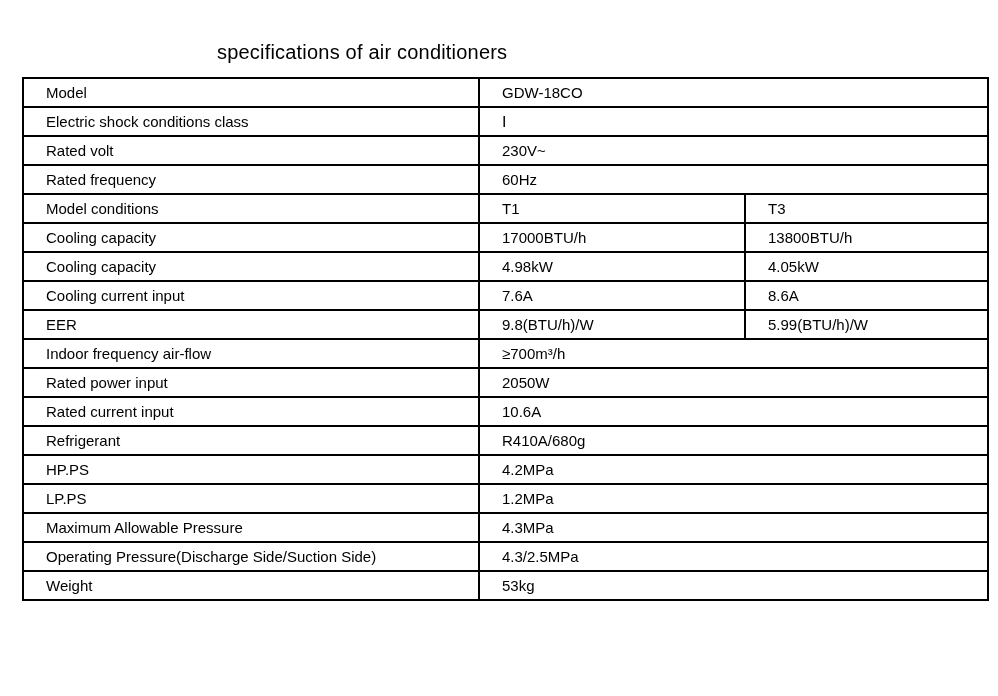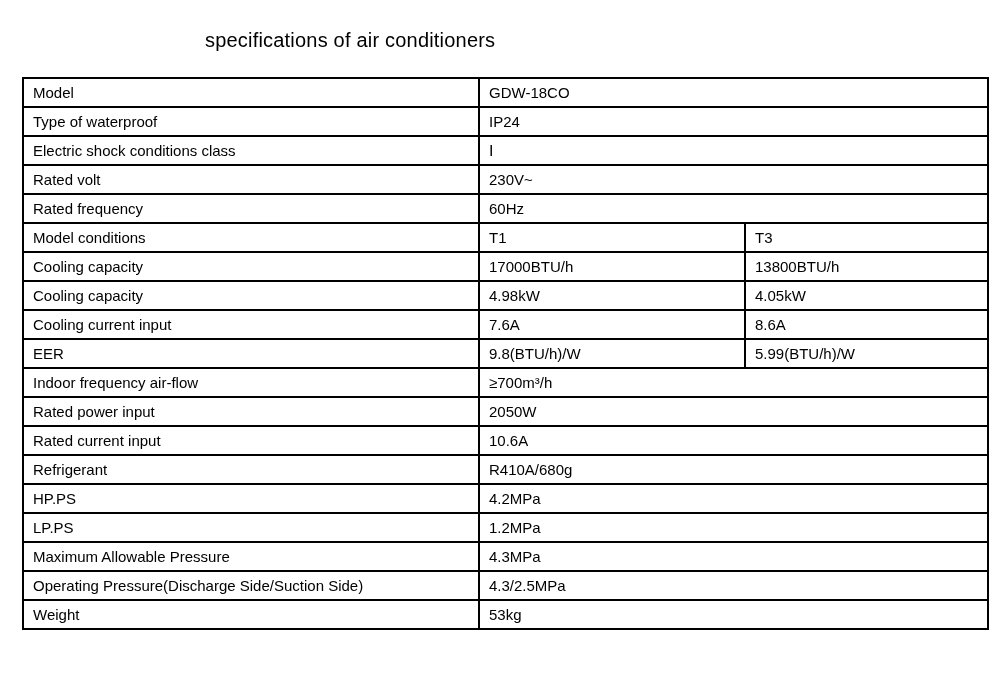--- a/index.html
+++ b/index.html
@@ -15,38 +15,38 @@
   .page {
     position: relative;
     width: 998px;
     height: 696px;
     background: #ffffff;
   }
   .title {
     position: absolute;
     left: 201px;
     top: 25px;
-    margin: 4px;
+    margin: 16px;
     font-size: 20px;
     font-weight: 400;
     letter-spacing: 0.2px;
     white-space: nowrap;
   }
   table.spec-table {
     position: absolute;
     left: 22px;
     top: 77px;
     width: 965px;
     border-collapse: collapse;
     table-layout: fixed;
   }
   table.spec-table td {
     border: 2px solid #000000;
     height: 25px;
-    padding: 1px 9px;
+    padding: 1px 22px;
     font-size: 15px;
     vertical-align: middle;
     white-space: nowrap;
     overflow: hidden;
   }
   td.roman { font-family: "Liberation Serif", serif; }
 </style>
 </head>
 <body>
 
@@ -56,24 +56,20 @@
   <table class="spec-table">
     <colgroup>
       <col style="width:456px">
       <col style="width:266px">
       <col style="width:243px">
     </colgroup>
     <tbody>
       <tr>
         <td>Model</td>
         <td colspan="2">GDW-18CO</td>
-      </tr>
-      <tr>
-        <td>Type of waterproof</td>
-        <td colspan="2">IP24</td>
       </tr>
       <tr>
         <td>Electric shock conditions class</td>
         <td colspan="2" class="roman">Ⅰ</td>
       </tr>
       <tr>
         <td>Rated volt</td>
         <td colspan="2">230V~</td>
       </tr>
       <tr>

